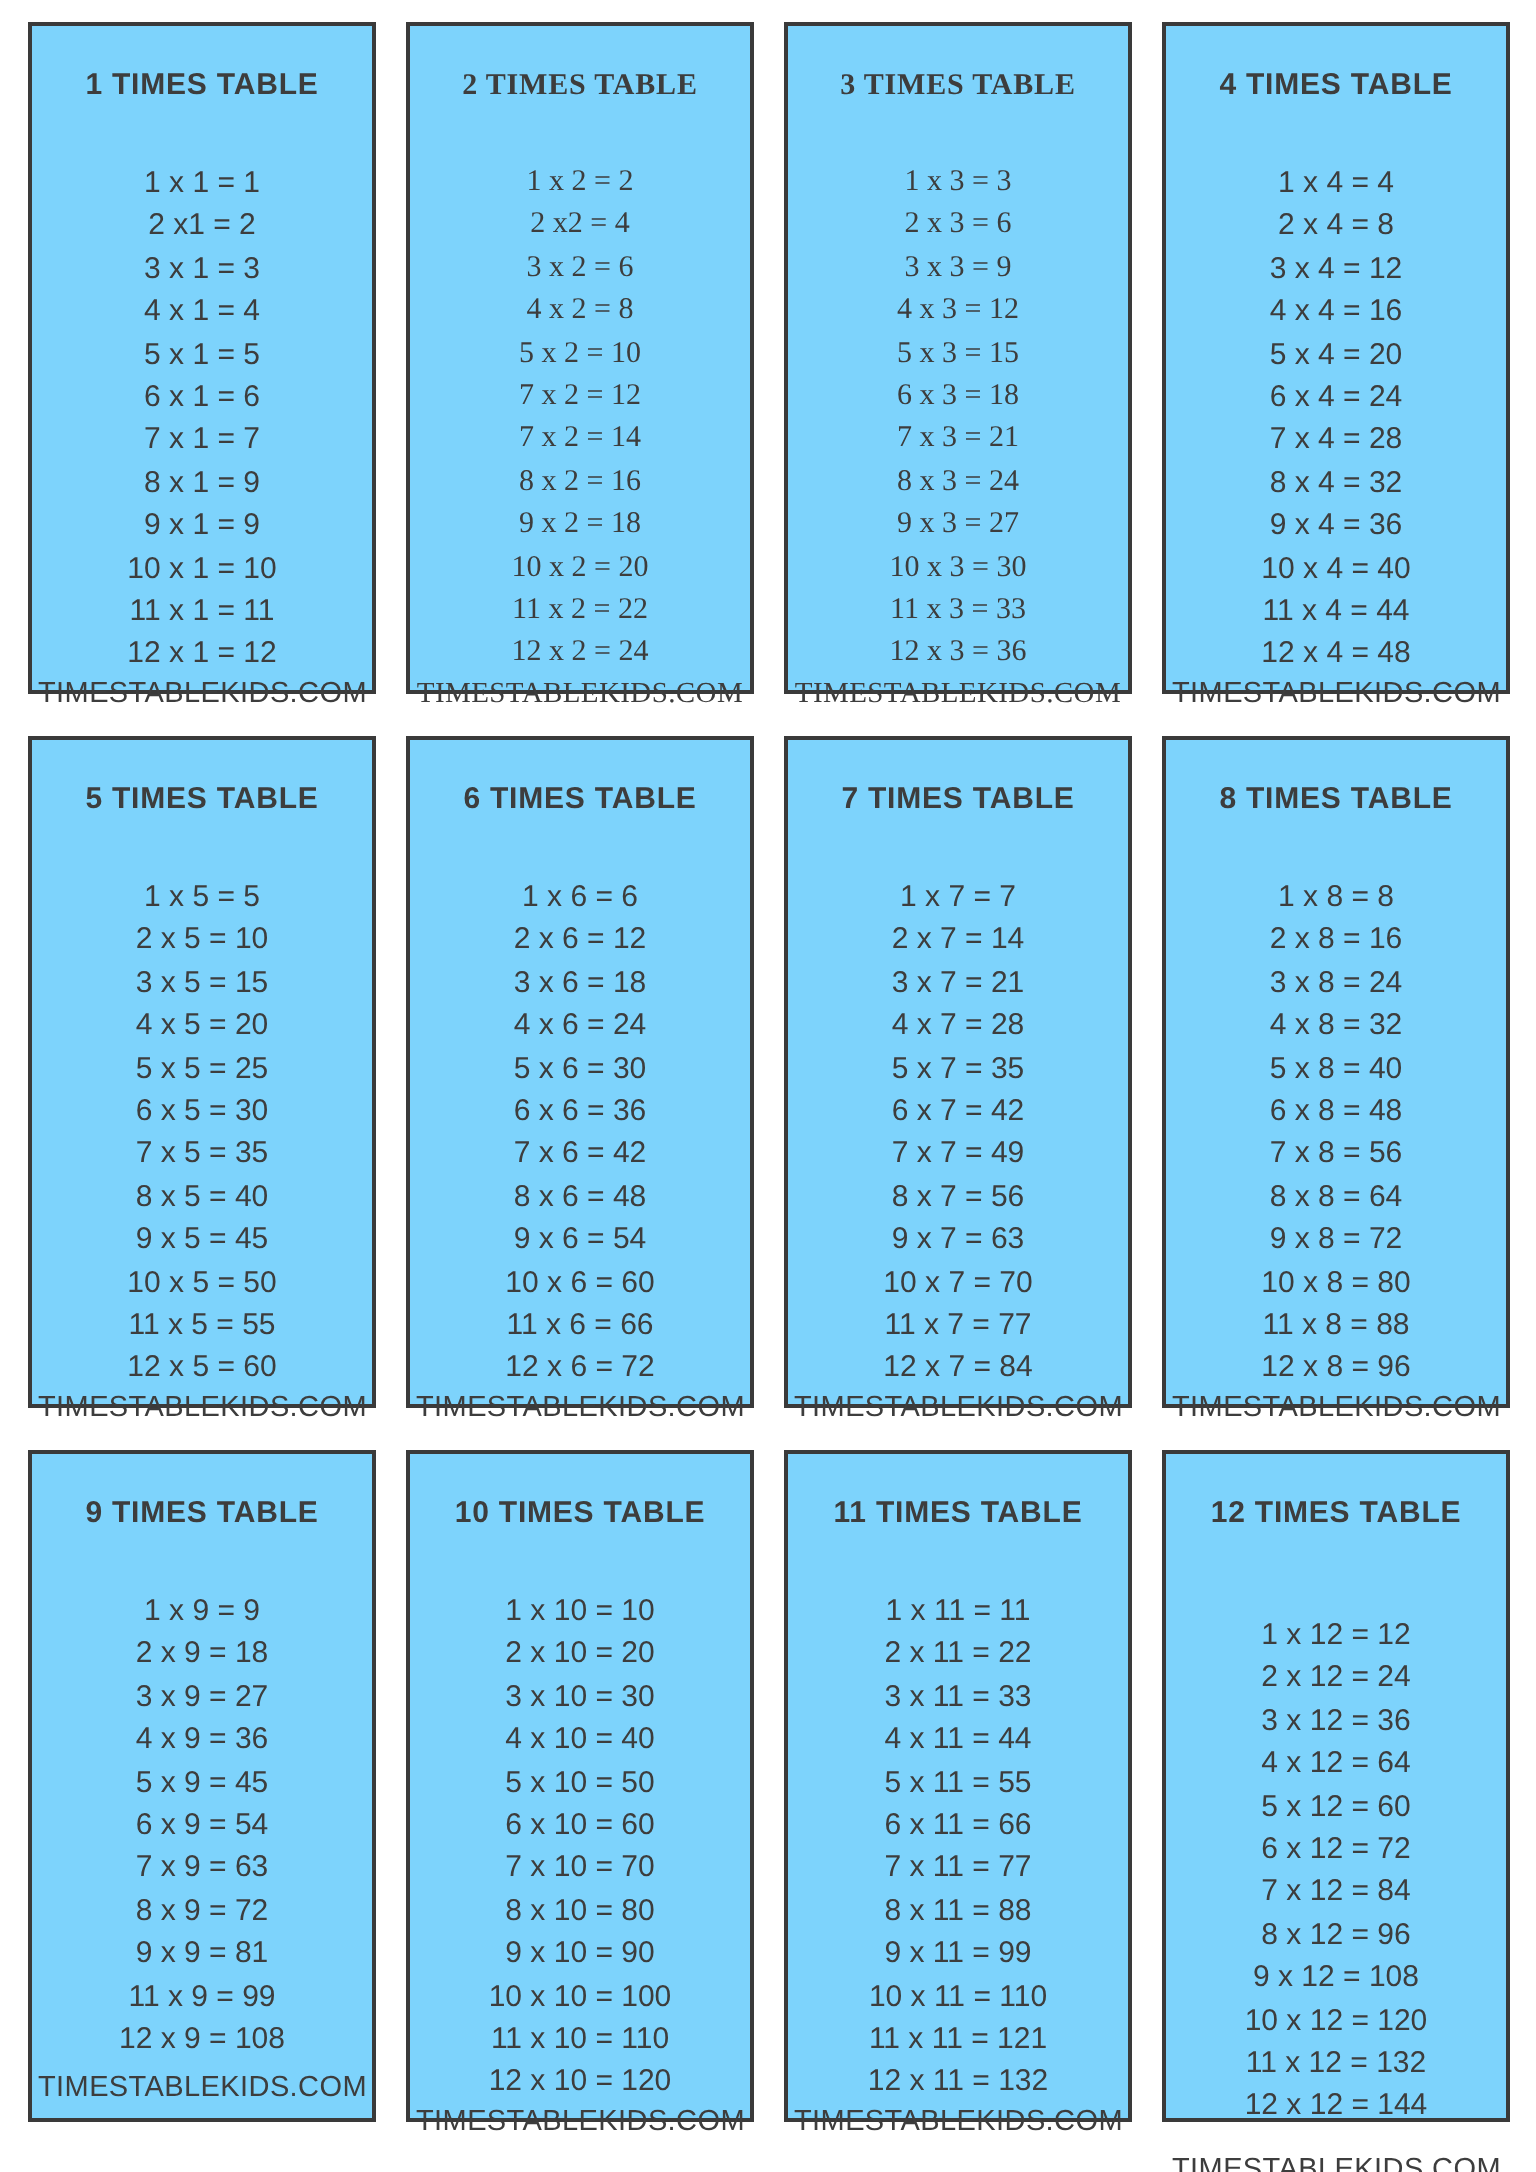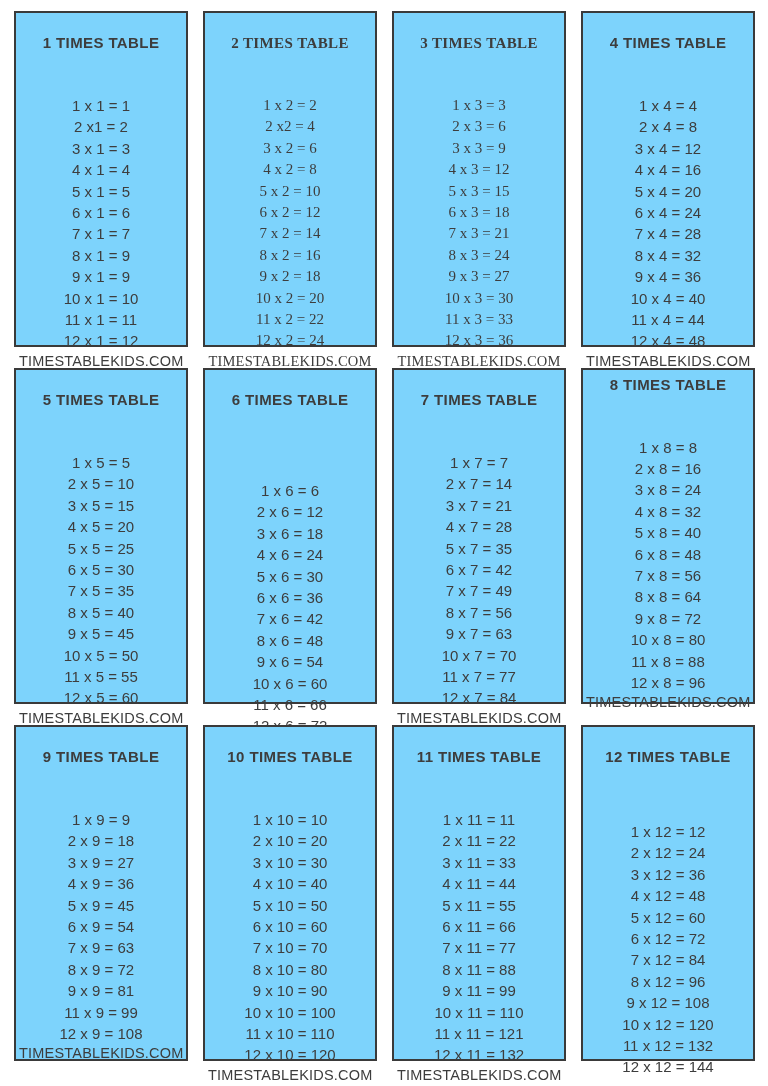--- a/index.html
+++ b/index.html
@@ -34,21 +34,21 @@
     padding: 8px 3px 6px 3px;
   }
   .card-title {
     text-align: center;
     font-size: 15px;
     letter-spacing: 0.4px;
     line-height: 20px;
     white-space: nowrap;
   }
   .equations {
-    margin-top: 29px;
+    margin-top: 15px;
     display: flex;
     flex-direction: column;
     text-align: center;
   }
   .equation-row {
     font-size: 15px;
     line-height: 21.4px;
     white-space: nowrap;
   }
   .card-footer {
@@ -84,21 +84,21 @@
   </section>
 
   <section class="card" style="border-color: rgb(58, 58, 58); font-family: Liberation Serif, serif;">
     <h2 class="card-title">2 TIMES TABLE</h2>
     <div class="equations">
         <div class="equation-row">1 x 2 = 2</div>
         <div class="equation-row">2 x2 = 4</div>
         <div class="equation-row">3 x 2 = 6</div>
         <div class="equation-row">4 x 2 = 8</div>
         <div class="equation-row">5 x 2 = 10</div>
-        <div class="equation-row">6 x 2 = 12</div>
+        <div class="equation-row">7 x 2 = 12</div>
         <div class="equation-row">7 x 2 = 14</div>
         <div class="equation-row">8 x 2 = 16</div>
         <div class="equation-row">9 x 2 = 18</div>
         <div class="equation-row">10 x 2 = 20</div>
         <div class="equation-row">11 x 2 = 22</div>
         <div class="equation-row">12 x 2 = 24</div>
       </div>
     <div class="card-footer">TIMESTABLEKIDS.COM</div>
   </section>
 
@@ -152,21 +152,21 @@
         <div class="equation-row">7 x 5 = 35</div>
         <div class="equation-row">8 x 5 = 40</div>
         <div class="equation-row">9 x 5 = 45</div>
         <div class="equation-row">10 x 5 = 50</div>
         <div class="equation-row">11 x 5 = 55</div>
         <div class="equation-row">12 x 5 = 60</div>
       </div>
     <div class="card-footer">TIMESTABLEKIDS.COM</div>
   </section>
 
-  <section class="card" style="border-color: rgb(58, 58, 58); gap: 28px;">
+  <section class="card" style="border-color: rgb(58, 58, 58);">
     <h2 class="card-title">6 TIMES TABLE</h2>
     <div class="equations">
         <div class="equation-row">1 x 6 = 6</div>
         <div class="equation-row">2 x 6 = 12</div>
         <div class="equation-row">3 x 6 = 18</div>
         <div class="equation-row">4 x 6 = 24</div>
         <div class="equation-row">5 x 6 = 30</div>
         <div class="equation-row">6 x 6 = 36</div>
         <div class="equation-row">7 x 6 = 42</div>
         <div class="equation-row">8 x 6 = 48</div>
@@ -190,21 +190,21 @@
         <div class="equation-row">7 x 7 = 49</div>
         <div class="equation-row">8 x 7 = 56</div>
         <div class="equation-row">9 x 7 = 63</div>
         <div class="equation-row">10 x 7 = 70</div>
         <div class="equation-row">11 x 7 = 77</div>
         <div class="equation-row">12 x 7 = 84</div>
       </div>
     <div class="card-footer">TIMESTABLEKIDS.COM</div>
   </section>
 
-  <section class="card" style="border-color: rgb(58, 58, 58); justify-content: center;">
+  <section class="card" style="border-color: rgb(58, 58, 58);">
     <h2 class="card-title">8 TIMES TABLE</h2>
     <div class="equations">
         <div class="equation-row">1 x 8 = 8</div>
         <div class="equation-row">2 x 8 = 16</div>
         <div class="equation-row">3 x 8 = 24</div>
         <div class="equation-row">4 x 8 = 32</div>
         <div class="equation-row">5 x 8 = 40</div>
         <div class="equation-row">6 x 8 = 48</div>
         <div class="equation-row">7 x 8 = 56</div>
         <div class="equation-row">8 x 8 = 64</div>
@@ -271,21 +271,21 @@
       </div>
     <div class="card-footer">TIMESTABLEKIDS.COM</div>
   </section>
 
   <section class="card" style="border-color: rgb(58, 58, 58); gap: 12px;">
     <h2 class="card-title">12 TIMES TABLE</h2>
     <div class="equations">
         <div class="equation-row">1 x 12 = 12</div>
         <div class="equation-row">2 x 12 = 24</div>
         <div class="equation-row">3 x 12 = 36</div>
-        <div class="equation-row">4 x 12 = 48</div>
+        <div class="equation-row">4 x 12 = 64</div>
         <div class="equation-row">5 x 12 = 60</div>
         <div class="equation-row">6 x 12 = 72</div>
         <div class="equation-row">7 x 12 = 84</div>
         <div class="equation-row">8 x 12 = 96</div>
         <div class="equation-row">9 x 12 = 108</div>
         <div class="equation-row">10 x 12 = 120</div>
         <div class="equation-row">11 x 12 = 132</div>
         <div class="equation-row">12 x 12 = 144</div>
       </div>
     <div class="card-footer">TIMESTABLEKIDS.COM</div>

